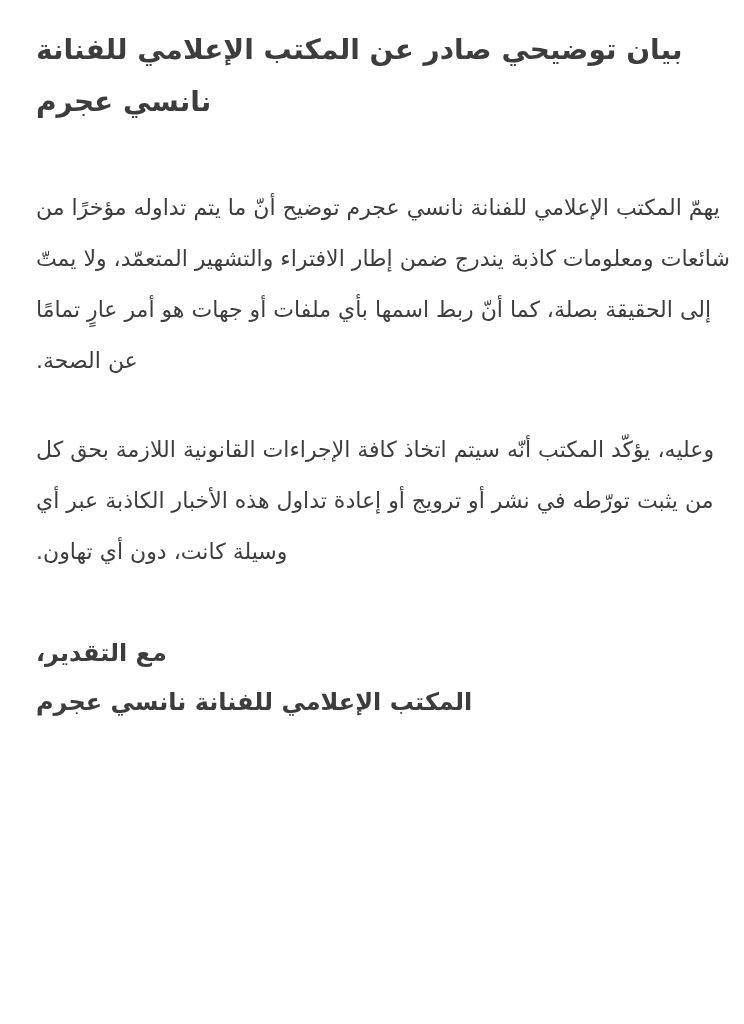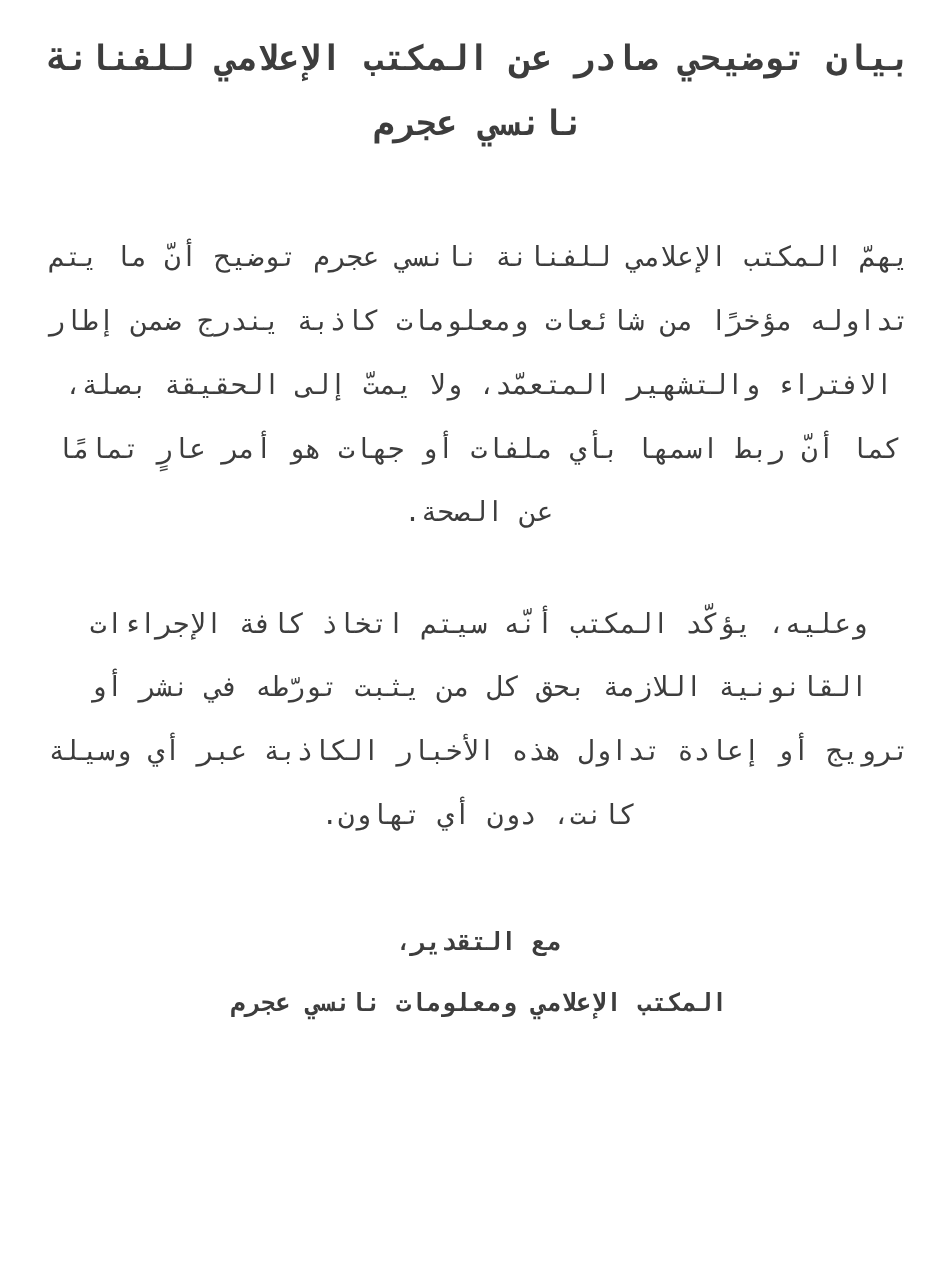--- a/index.html
+++ b/index.html
@@ -17,42 +17,41 @@
     font-family: "DejaVu Sans", sans-serif;
     color: var(--text);
     direction: rtl;
   }
   .page {
     width: 744px;
     height: 916px;
     background: var(--bg);
     padding: 24px 14px 0 36px;
     direction: rtl;
-    text-align: center;
-    font-family: Liberation Mono, monospace;
+    text-align: left;
   }
   .statement-title {
     font-size: 28px;
     font-weight: 700;
     line-height: 52px;
     margin-bottom: 54px;
     letter-spacing: 0;
   }
   .statement-paragraph {
     font-size: 22px;
     font-weight: 400;
     line-height: 51px;
     margin-bottom: 38px;
   }
   .statement-paragraph.gap-large {
     margin-bottom: 52px;
   }
   .closing {
     margin-top: 48px;
-    font-size: 20px;
+    font-size: 24px;
     font-weight: 700;
     line-height: 49px;
   }
   .closing p {
     margin: 0;
   }
 </style>
 </head>
 <body>
 
@@ -60,16 +59,16 @@
 
   <h1 class="statement-title">بيان توضيحي صادر عن المكتب الإعلامي للفنانة نانسي عجرم</h1>
 
   <p class="statement-paragraph">يهمّ المكتب الإعلامي للفنانة نانسي عجرم توضيح أنّ ما يتم تداوله مؤخرًا من شائعات ومعلومات كاذبة يندرج ضمن إطار الافتراء والتشهير المتعمّد، ولا يمتّ إلى الحقيقة بصلة، كما أنّ ربط اسمها بأي ملفات أو جهات هو أمر عارٍ تمامًا عن الصحة.</p>
 
   <p class="statement-paragraph gap-large">وعليه، يؤكّد المكتب أنّه سيتم اتخاذ كافة الإجراءات القانونية اللازمة بحق كل من يثبت تورّطه في نشر أو ترويج أو إعادة تداول هذه الأخبار الكاذبة عبر أي وسيلة كانت، دون أي تهاون.</p>
 
 
   <div class="closing">
     <p>مع التقدير،</p>
-    <p>المكتب الإعلامي ومعلومات نانسي عجرم</p>
+    <p>المكتب الإعلامي للفنانة نانسي عجرم</p>
   </div>
 
 </div>
 
 </body></html>

